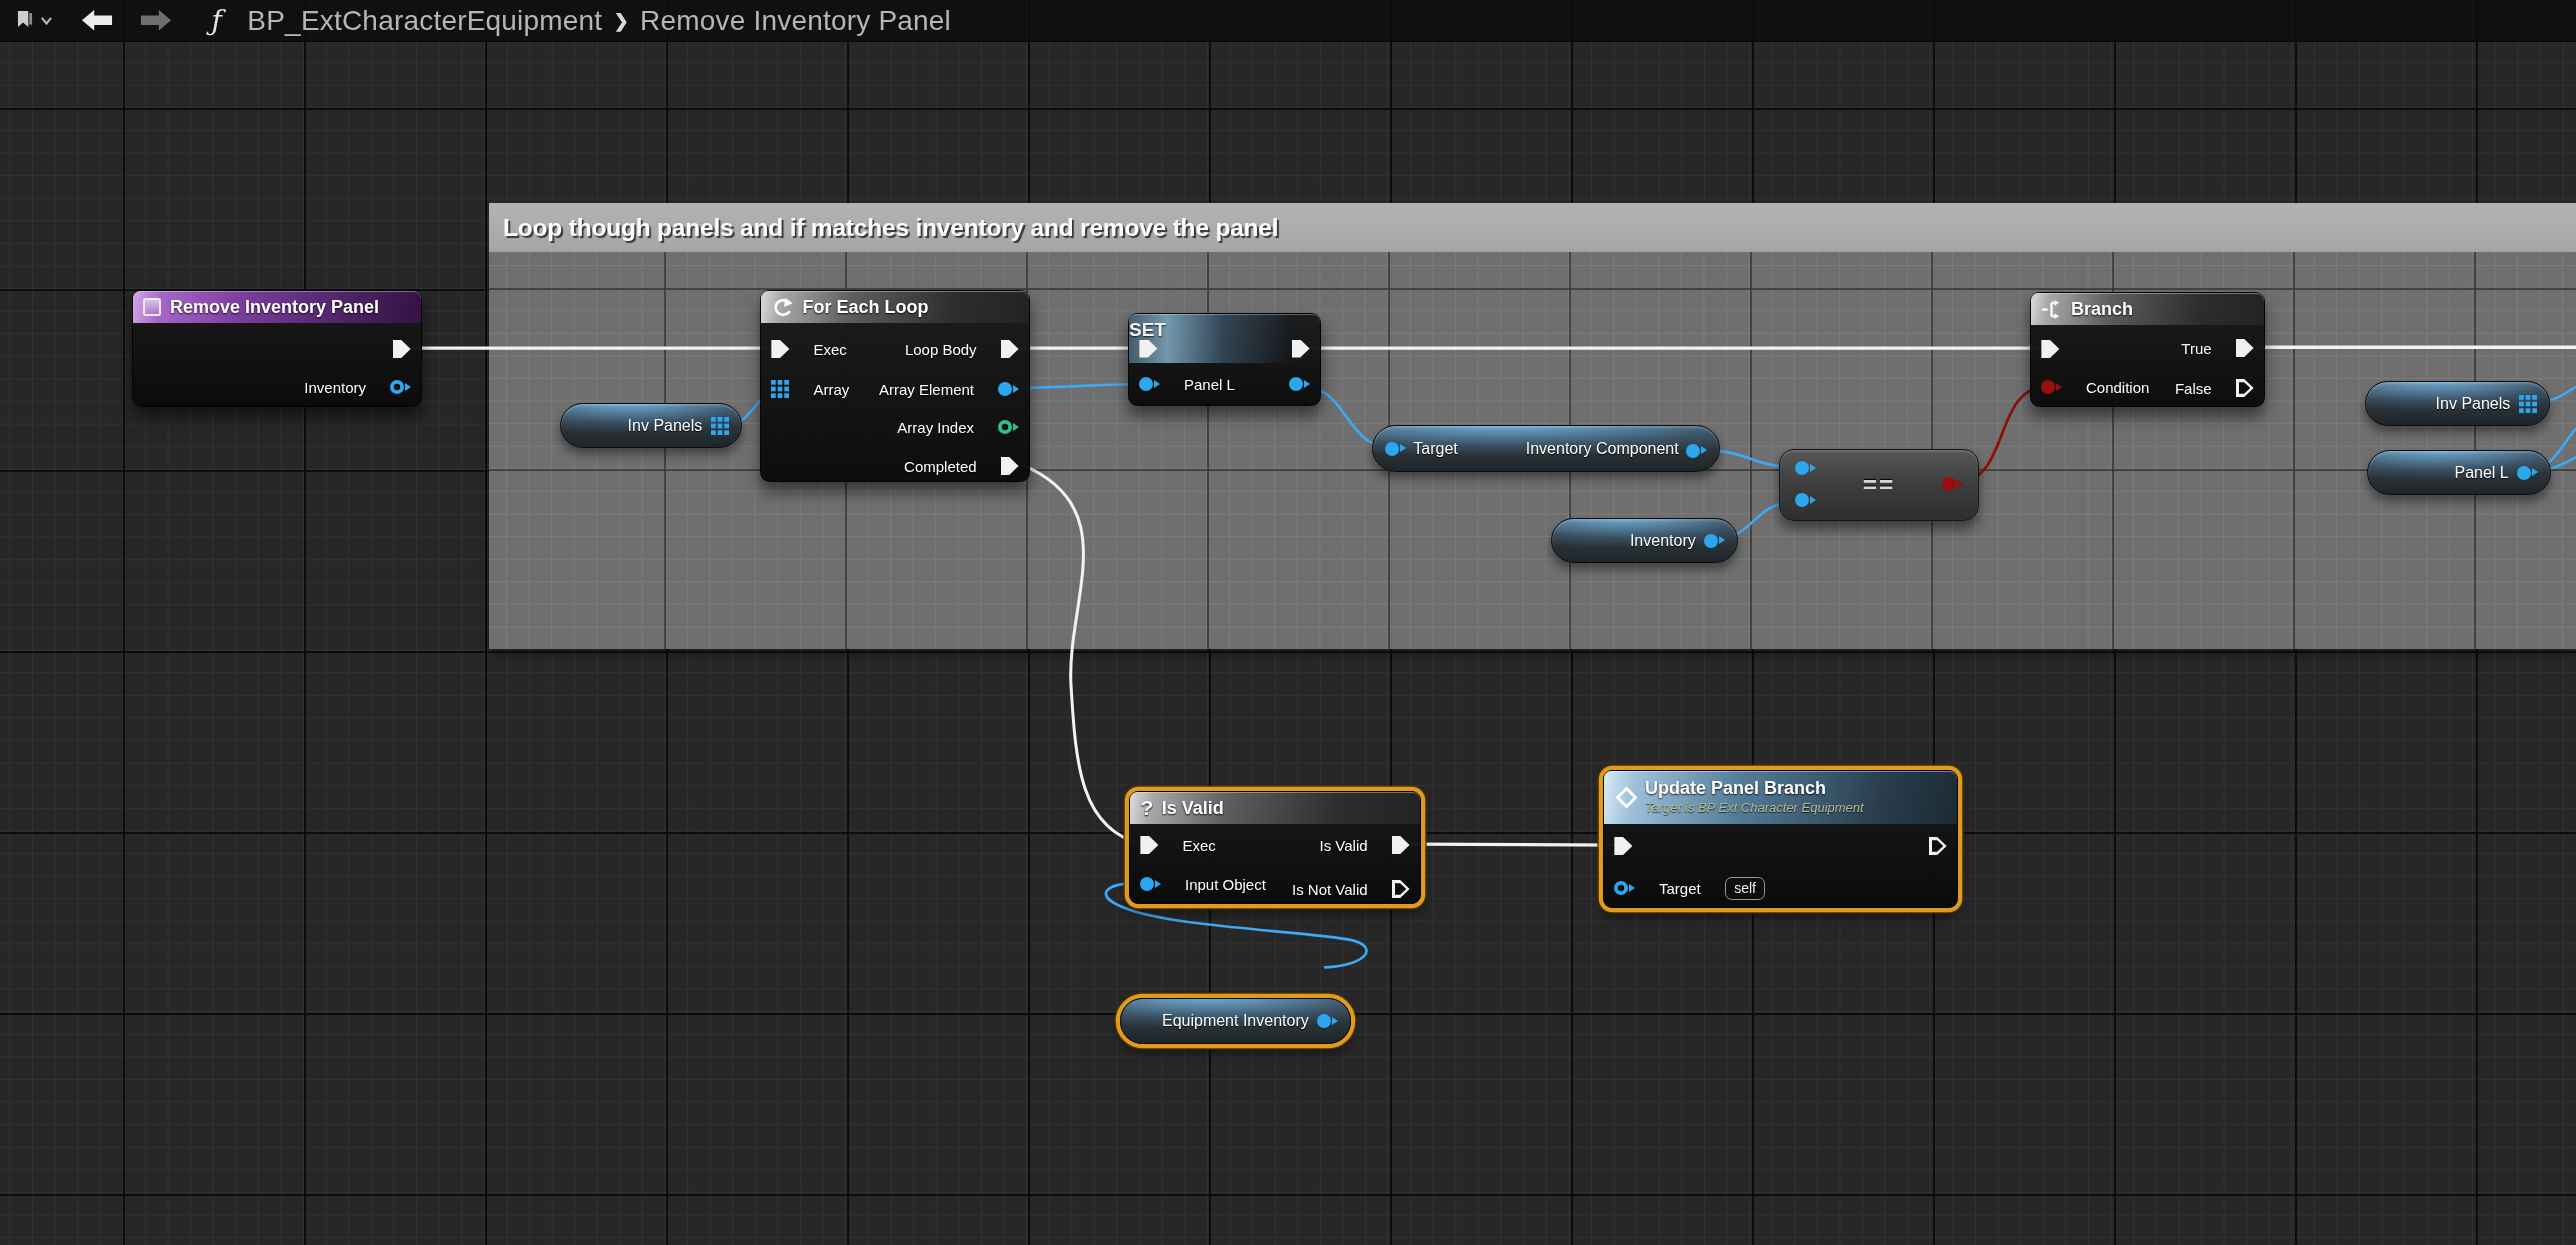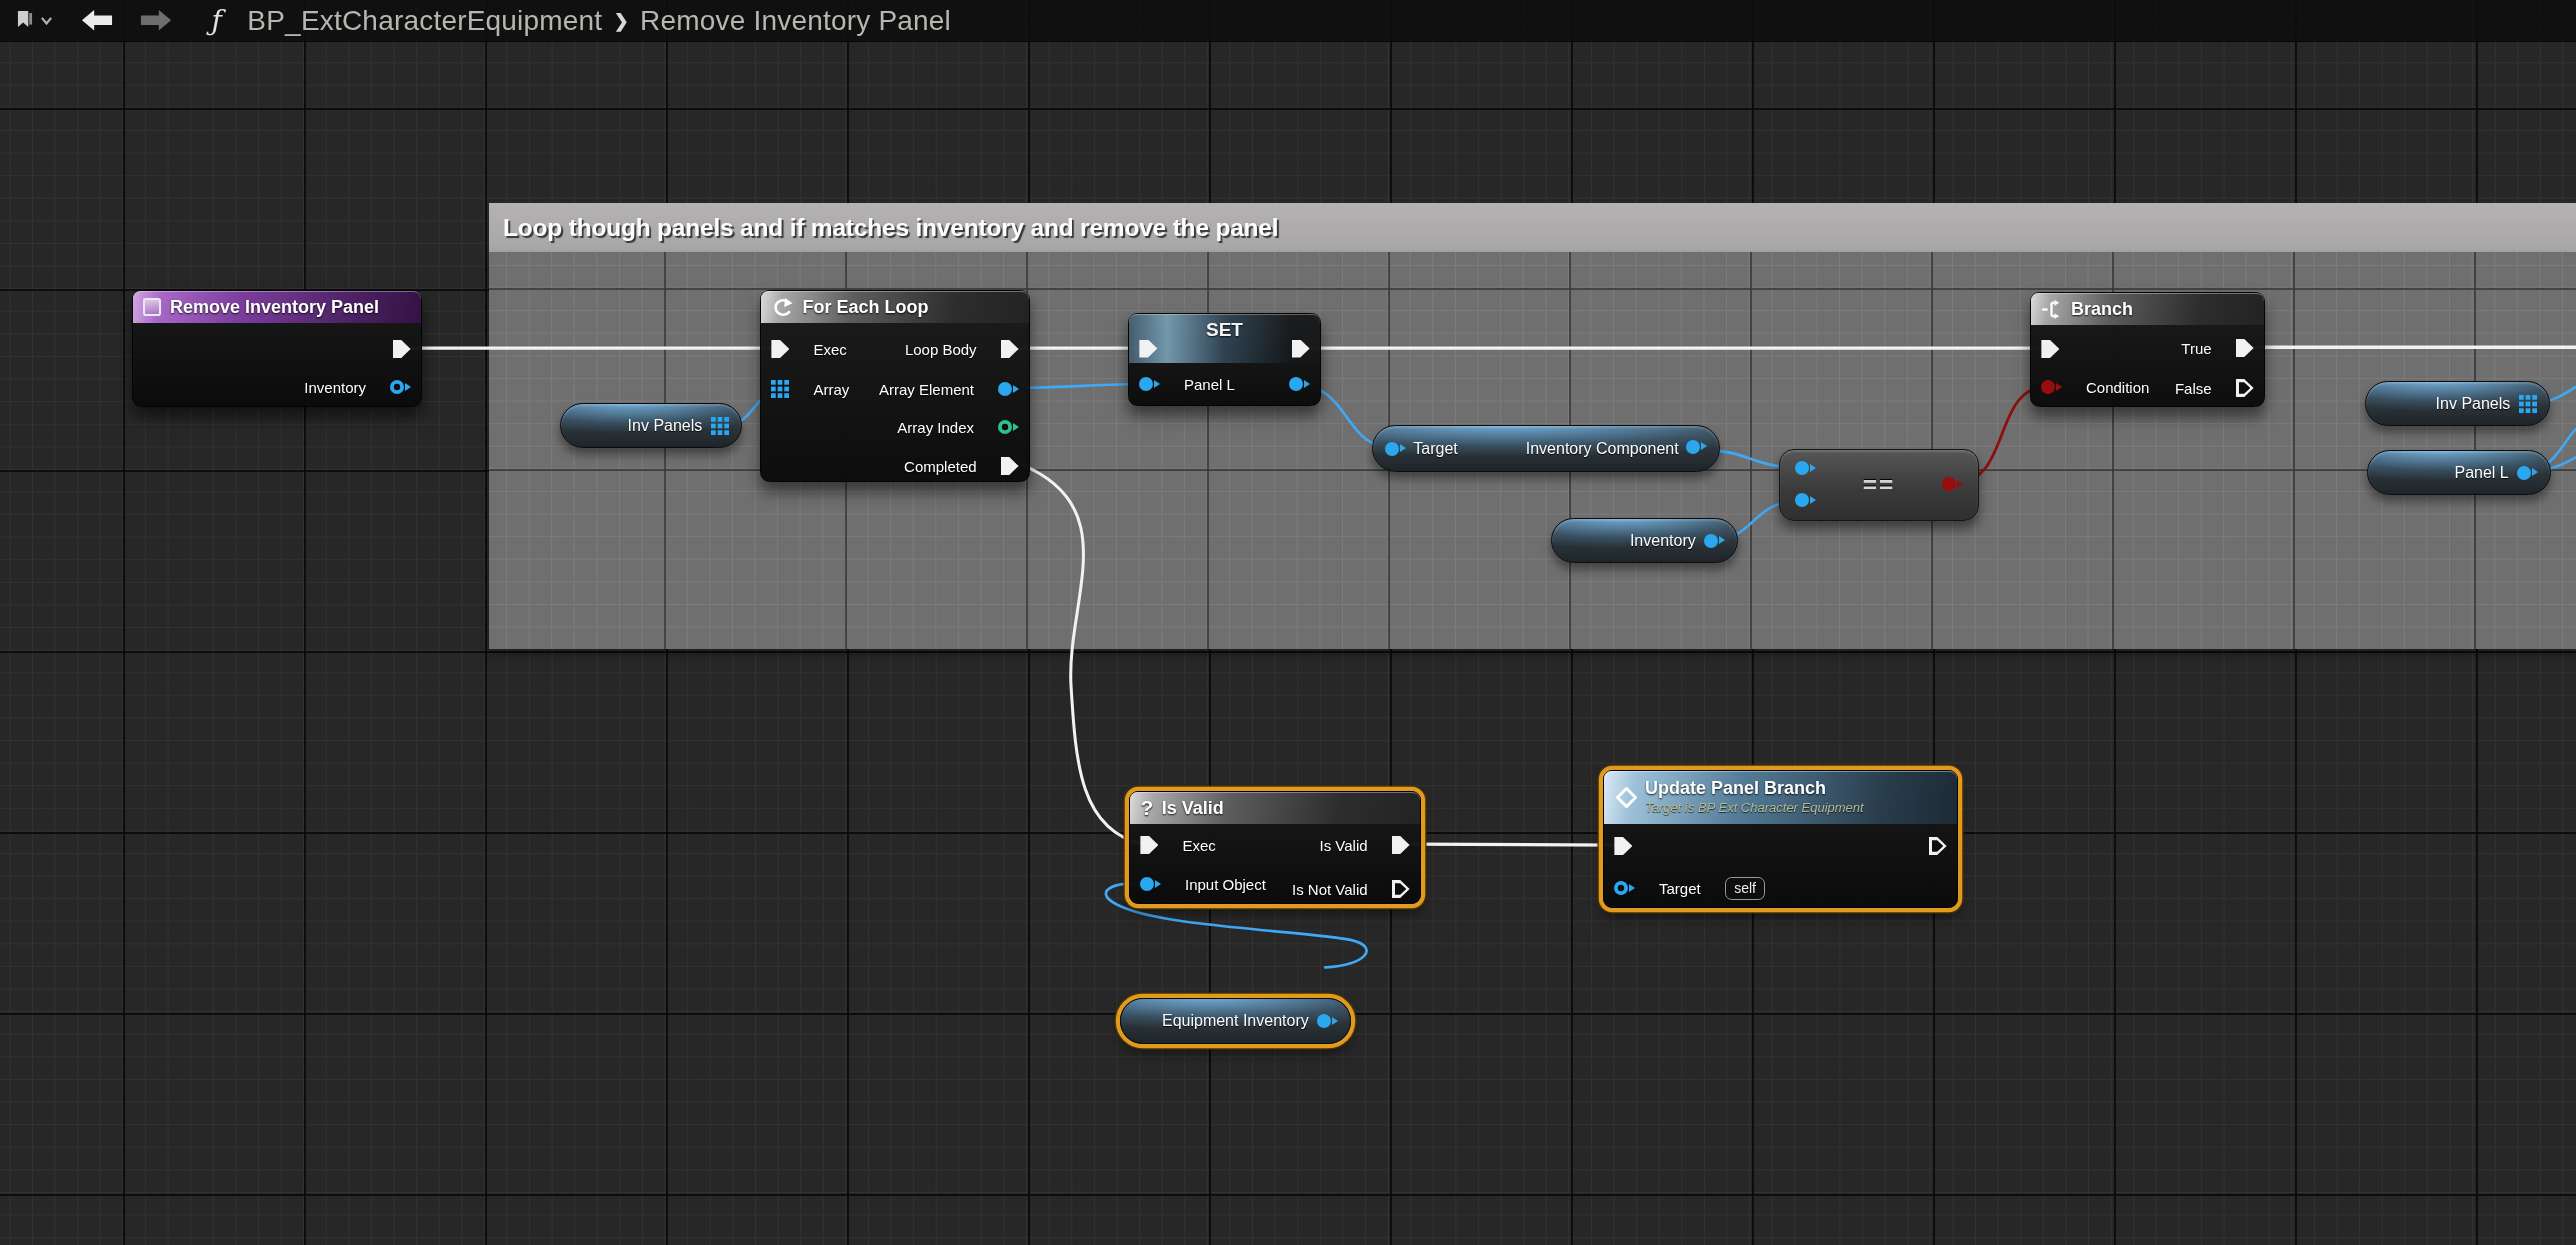--- a/index.html
+++ b/index.html
@@ -63,21 +63,21 @@
     text-shadow:0 0.9px 0.9px #000;
     background:radial-gradient(130% 105% at 38% -10%, rgba(125,195,245,.9), rgba(70,115,150,.38) 52%, rgba(40,55,68,0) 74%),
                linear-gradient(180deg,#3b464e,#1e2529);
     box-shadow:inset 0 1.9px 1.9px rgba(255,255,255,.18),0 6.6px 9.4px rgba(0,0,0,.4);}
   .pill.spread{justify-content:space-between;}
   .sel{box-shadow:0 0 0 4.2px #e09a20,0 0 0 5.6px rgba(80,52,0,.9),0 8.5px 13px rgba(0,0,0,.5) !important;}
   
   .set-band{position:absolute;top:0;left:0;right:0;height:49px;border-radius:7.5px 7.5px 0 0;
     background:linear-gradient(90deg,rgba(110,160,195,.5) 0%,rgba(150,200,230,.72) 20%,rgba(70,110,140,.5) 50%,rgba(18,30,40,.15) 85%);
     box-shadow:inset 0 0.9px 0 rgba(255,255,255,.3);}
-  .set-title{position:absolute;top:4.7px;left:0;right:0;text-align:center;font-size:19px;font-weight:bold;color:#f2f2f2;
+  .set-title{position:absolute;top:4.7px;left:0;right:0;font-size:19px;font-weight:bold;color:#f2f2f2;
     text-shadow:0 0.9px 1.9px rgba(0,0,0,.8);}
   
   .node-eq{position:absolute;z-index:3;border-radius:15px;border:1.9px solid #151515;box-sizing:border-box;
     background:linear-gradient(180deg,#575757,#3b3b3b 55%,#2f2f2f);
     box-shadow:0 7.5px 11.3px rgba(0,0,0,.45),inset 0 1.9px 1.9px rgba(255,255,255,.16);
     display:flex;align-items:center;justify-content:center;}
   .eq-sym{font-size:24.5px;font-weight:bold;color:#d6d6d6;letter-spacing:1.9px;text-shadow:0 -0.9px 0.9px #000;}
   .abspin{position:absolute;}
   
   .hdr-upo{position:relative;height:53px;border-radius:7.5px 7.5px 0 0;
@@ -262,21 +262,21 @@
           </g>
         </svg>
     </span>
   </div>
 
   <div class="pill spread" style="left:1372px;top:425px;width:348px;height:47px;border-radius:23.5px">
     <span style="display:flex;align-items:center;gap:7.5px">
       <span class="pobj" style="--c:#2ba7f0"></span>
       <span>Target</span>
     </span>
-    <span style="display:flex;align-items:flex-start;gap:7.5px">
+    <span style="display:flex;align-items:flex-end;gap:7.5px">
       <span>Inventory Component</span>
       <span class="pobj" style="--c:#2ba7f0"></span>
     </span>
   </div>
 
   <div class="pill" style="left:1551px;top:518px;width:187px">
     <span>Inventory</span>
     <span class="pobj" style="--c:#2ba7f0"></span>
   </div>
 

